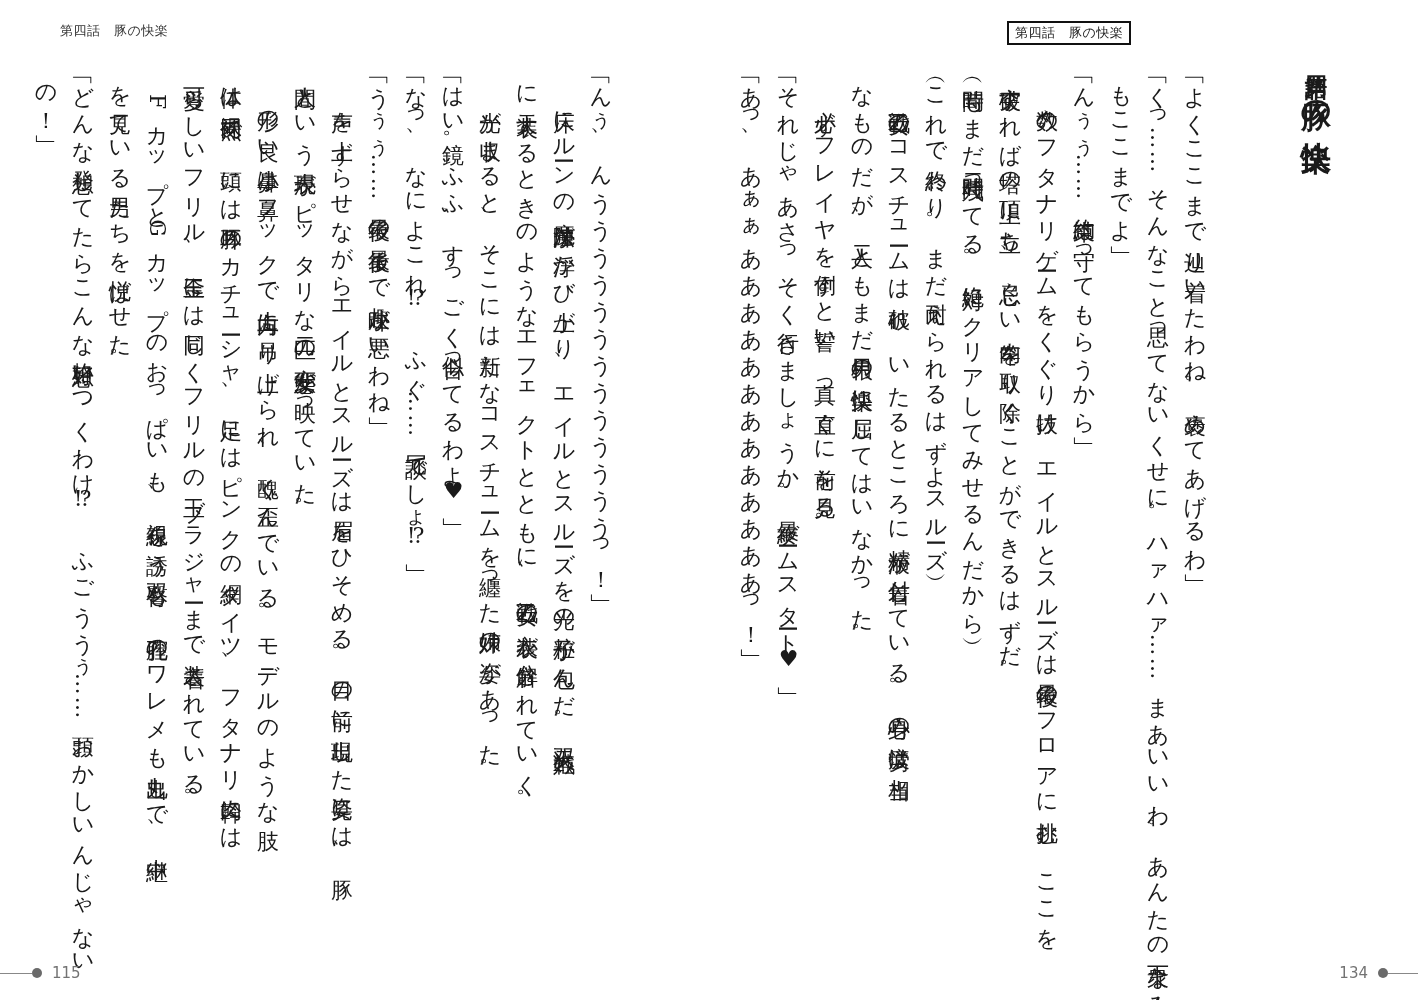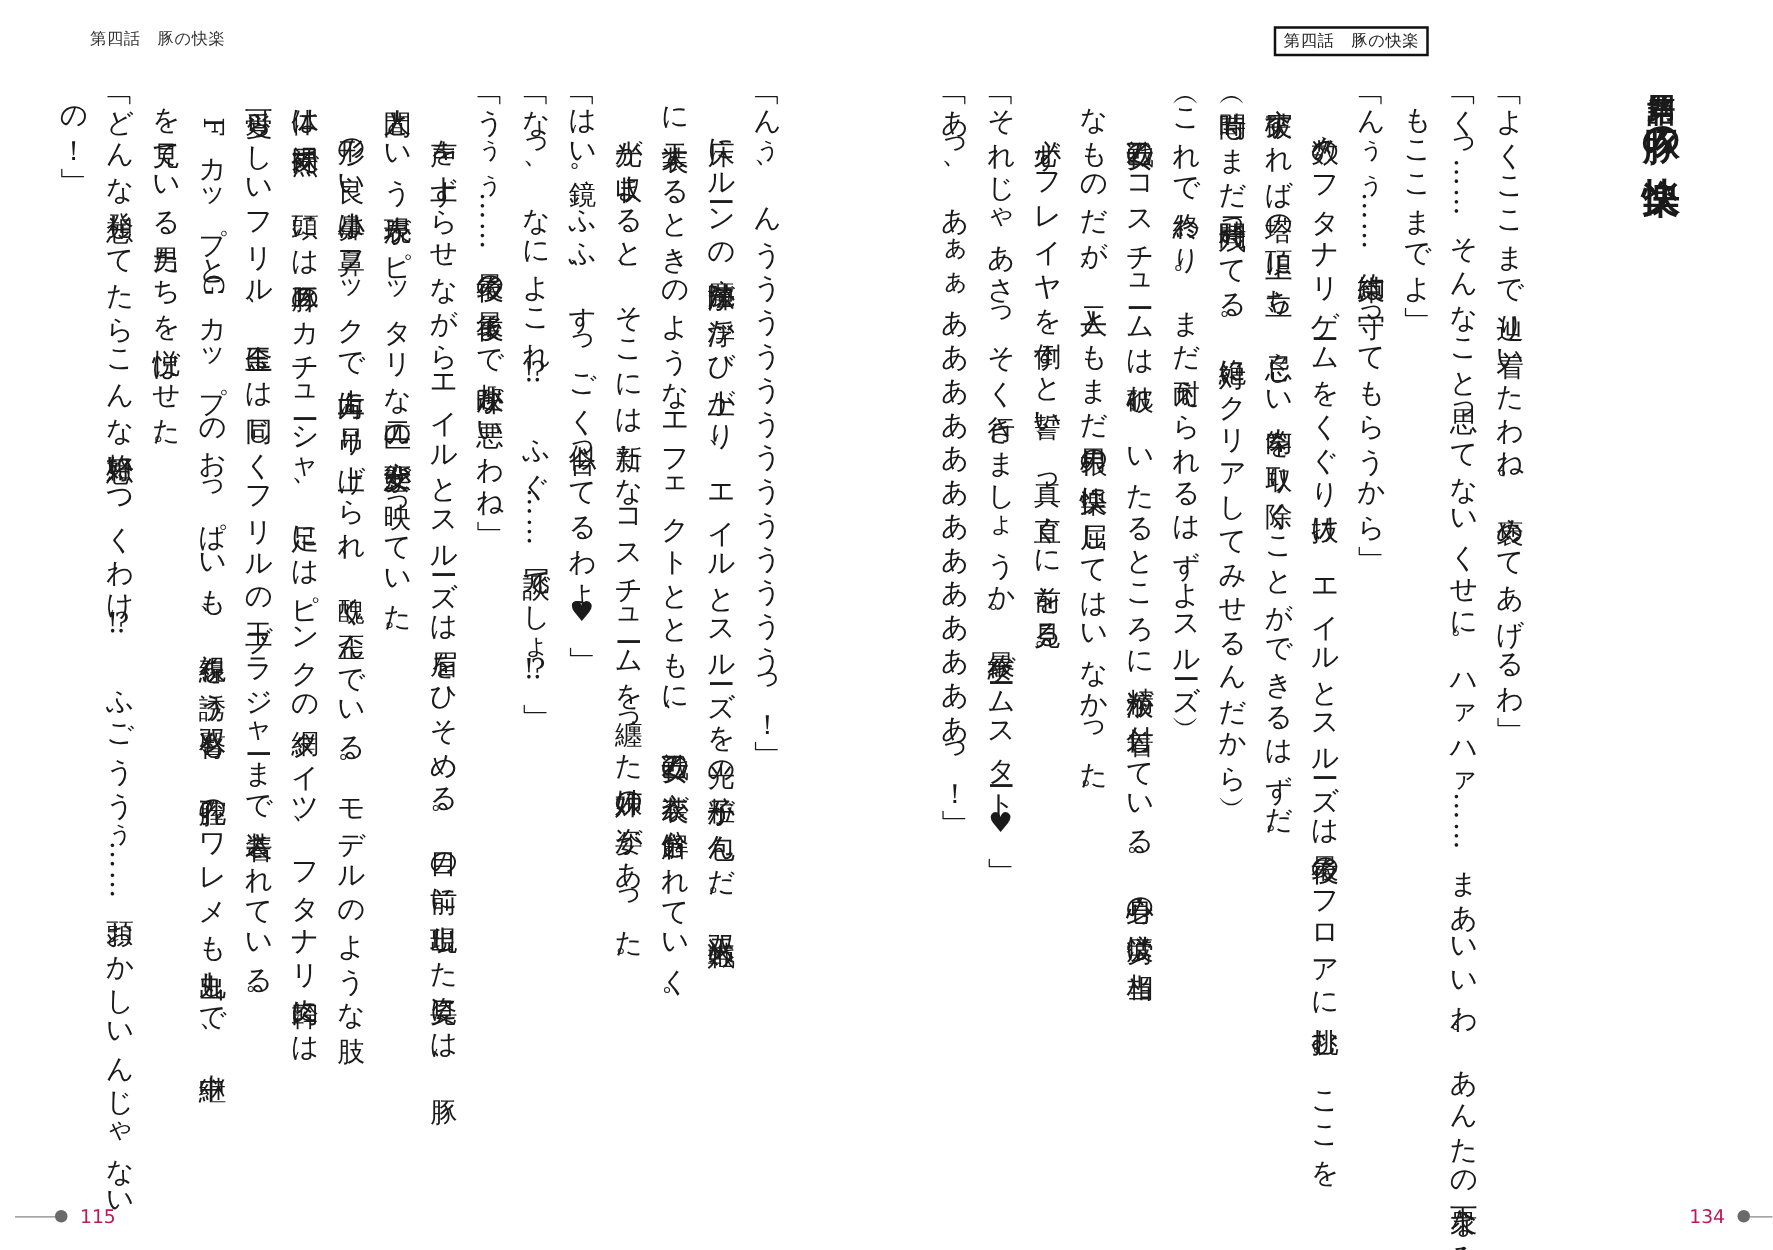--- a/index.html
+++ b/index.html
@@ -1,20 +1,20 @@
 <!DOCTYPE html>
 <html><head>
 <meta charset="utf-8">
 <style>
   html, body { margin: 0; padding: 0; }
   body {
     width: 1418px; height: 1000px; background: #ffffff; position: relative; overflow: hidden;
     font-family: "DejaVu Serif", "Liberation Serif", serif; color: #1a1a1a;
   }
-  .page { position: absolute; top: 0; height: 1000px; width: 709px; margin-left: 12px; }
+  .page { position: absolute; top: 0; height: 1000px; width: 709px; }
   .page-left { left: 0; }
   .page-right { left: 709px; }
 
   .running-head-left {
     position: absolute; left: 60px; top: 22px; font-size: 13px; color: #333; letter-spacing: 0.5px;
   }
   .running-head-right {
     position: absolute; left: 298px; top: 21px; font-size: 13px; color: #222;
     border: 2px solid #111; padding: 1px 6px; letter-spacing: 0.5px;
   }
@@ -25,21 +25,21 @@
     white-space: nowrap;
   }
   .title-col {
     position: absolute; top: 58px; writing-mode: vertical-rl; font-weight: bold;
     font-family: "DejaVu Sans", "Liberation Sans", sans-serif;
   }
   .title-num { font-size: 22px; letter-spacing: 1px; }
   .title-name { font-size: 30px; letter-spacing: 2px; margin-top: 18px; display: inline-block; }
 
   .folio {
-    position: absolute; top: 964px; font-size: 15px; color: #be185d;
+    position: absolute; top: 964px; font-size: 15px; color: #737373;
     font-family: "DejaVu Sans", "Liberation Sans", sans-serif;
     display: flex; align-items: center;
   }
   .folio .line { display: inline-block; height: 1px; background: #888; }
   .folio .dot { display: inline-block; width: 10px; height: 10px; border-radius: 50%; background: #6a6a6a; }
   .folio-left { left: 0; }
   .folio-right { right: 0; }
 </style>
 </head>
 <body>

